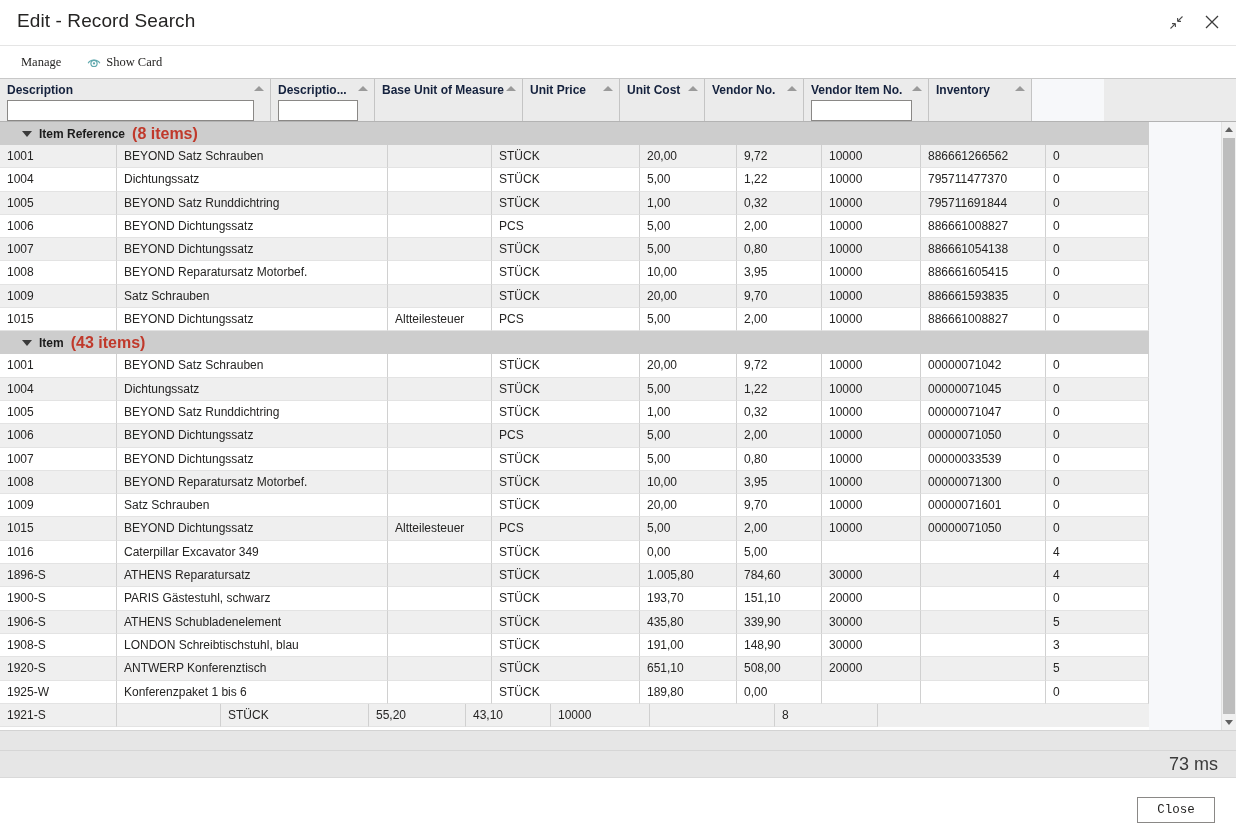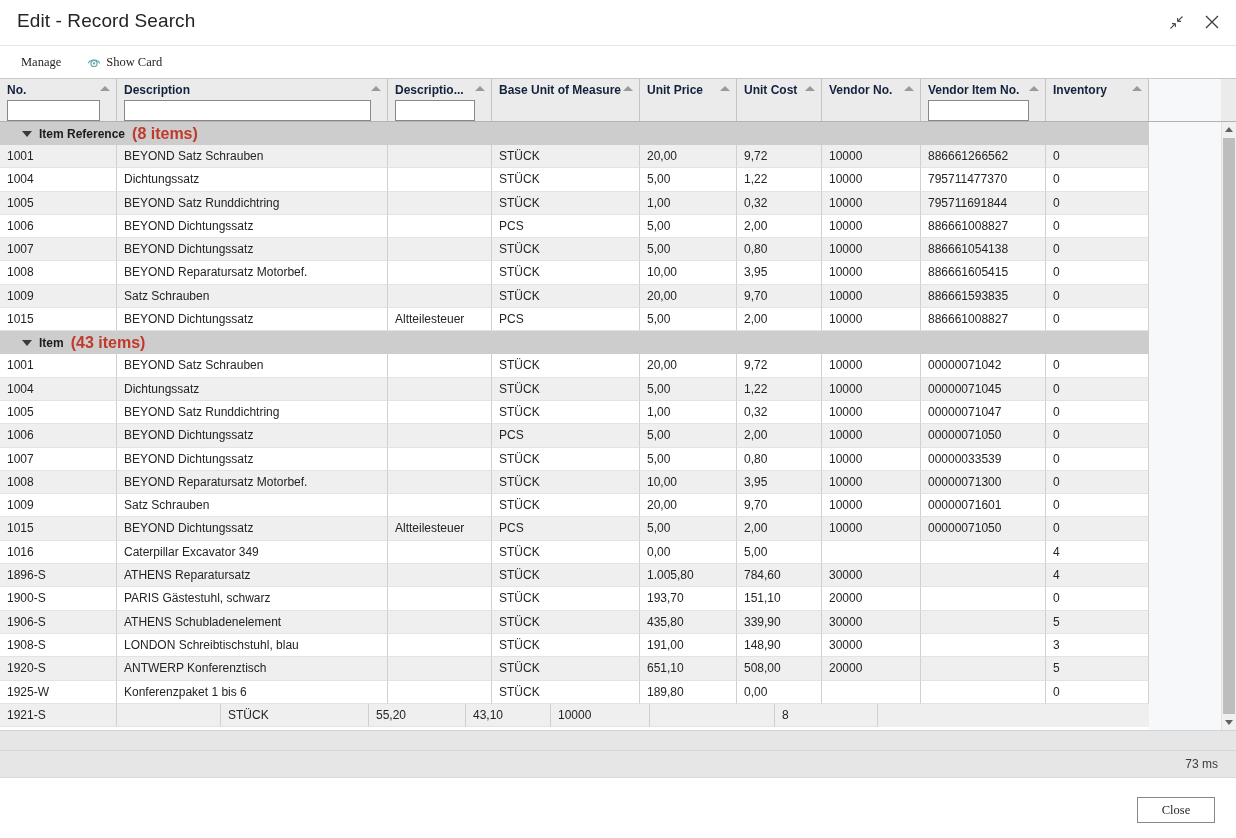--- a/index.html
+++ b/index.html
@@ -264,41 +264,41 @@
     height: 27px;
     background: #e6e6e6;
     border-bottom: 1px solid #d9d9d9;
     display: flex;
     align-items: center;
     justify-content: flex-end;
     padding-right: 18px;
     box-sizing: border-box;
   }
   .ms-text {
-    font-size: 12px;
+    font-size: 18px;
     color: #3b3b3b;
   }
 
   
   .footer {
     height: 64px;
     background: #ffffff;
     display: flex;
     align-items: center;
     justify-content: flex-end;
     padding-right: 21px;
     box-sizing: border-box;
   }
   .btn {
     min-width: 78px;
     height: 26px;
     background: #ffffff;
     border: 1px solid #8a8886;
     font-size: 12.5px;
-    font-family: Liberation Serif, serif;
+    font-family: Liberation Mono, monospace;
     color: #252423;
     cursor: pointer;
     padding: 0 16px;
   }
 </style>
 </head>
 <body>
 
 <div class="titlebar">
   <div class="title-text">Edit - Record Search</div>
@@ -328,25 +328,20 @@
         <circle cx="7" cy="7.4" r="3.1" stroke="#5fa8ad" stroke-width="1.2" fill="none"></circle>
         <circle cx="7" cy="7.4" r="1.15" fill="#5fa8ad"></circle>
       </svg>
     </span>
     <span>Show Card</span>
   </div>
 </div>
 
 <div class="grid-wrap">
   <div class="grid-header" id="grid-header">
-      <div class="hcell" style="width: 117px;">
-        <div class="htitle">No.</div>
-        <span class="sort-arrow"></span>
-        <div class="filter-box"><input type="text" style=""></div>
-      </div>
       <div class="hcell" style="width: 271px;">
         <div class="htitle">Description</div>
         <span class="sort-arrow"></span>
         <div class="filter-box"><input type="text" style=""></div>
       </div>
       <div class="hcell" style="width: 104px;">
         <div class="htitle">Descriptio...</div>
         <span class="sort-arrow"></span>
         <div class="filter-box"><input type="text" style=""></div>
       </div>

